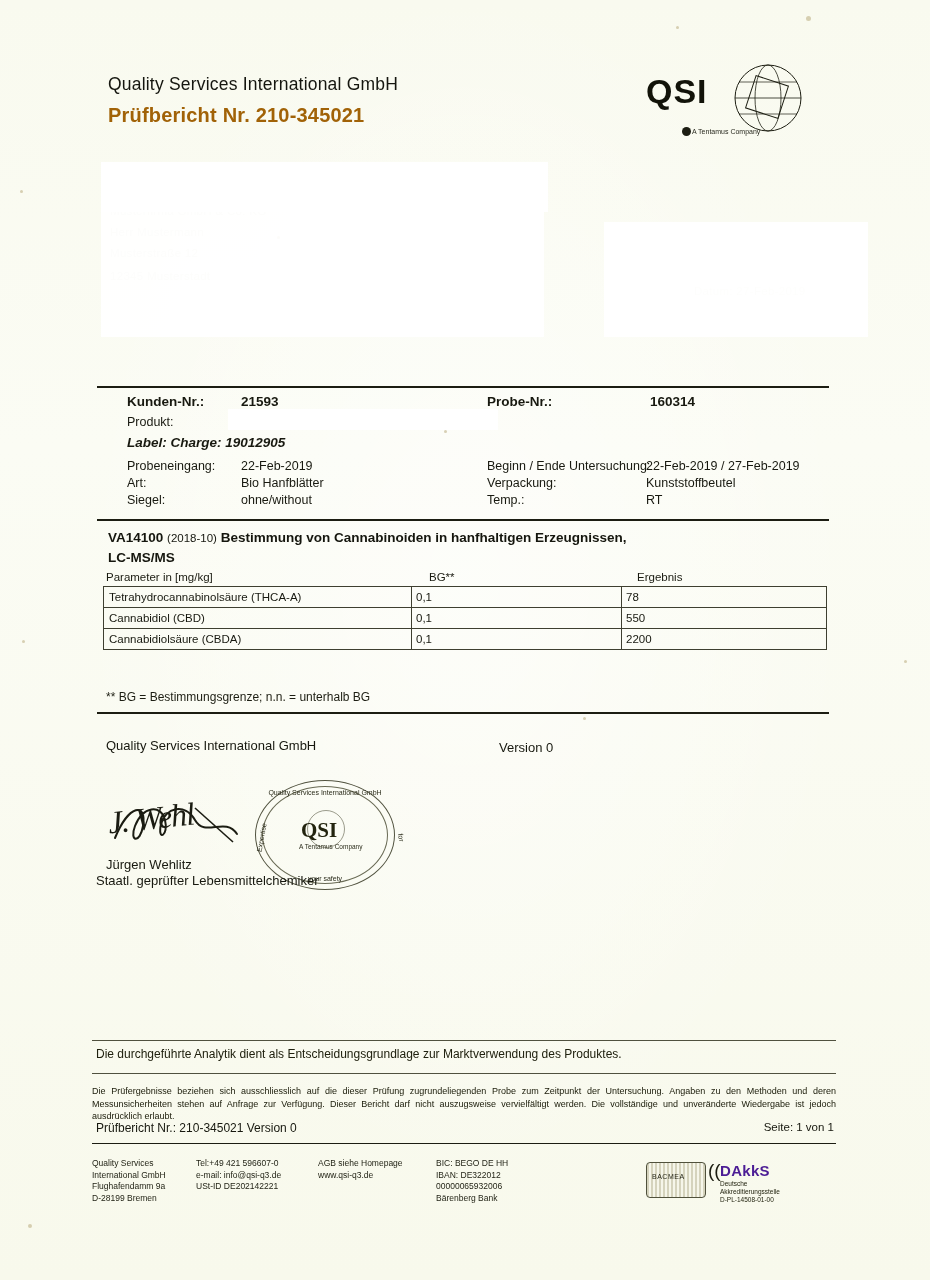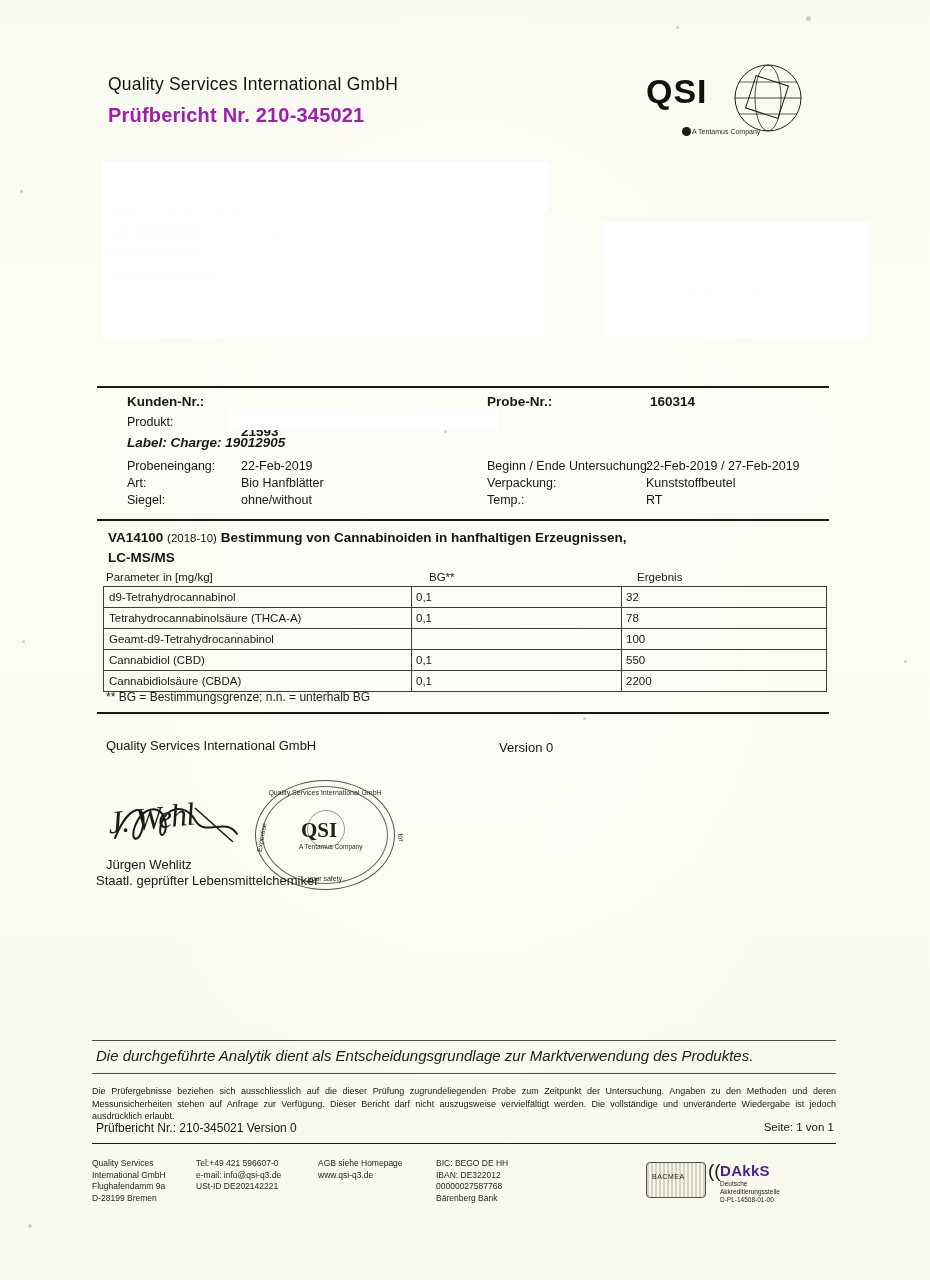--- a/index.html
+++ b/index.html
@@ -46,21 +46,21 @@
     left: 108px; top: 74px;
     font-size: 17.5px;
     color: #15160f;
     letter-spacing: .2px;
   }
   .report-title {
     position: absolute;
     left: 108px; top: 104px;
     font-size: 20px;
     font-weight: bold;
-    color: #a21caf;
+    color: #a16207;
     letter-spacing: .2px;
   }
 
   .qsi-logo {
     position: absolute;
     right: 92px; top: 62px;
     width: 200px; height: 86px;
   }
   .qsi-logo .qsi-text {
     position: absolute;
@@ -267,23 +267,22 @@
     border: 1px solid #3b3c24;
     border-radius: 50%;
     opacity: .5;
   }
 
   
   .legal-1 {
     position: absolute;
     left: 96px; top: 1047px;
     width: 740px;
-    font-size: 15px;
+    font-size: 12px;
     color: #20210f;
-    font-style: italic;
   }
   .legal-2 {
     position: absolute;
     left: 92px; top: 1085px;
     width: 744px;
     font-size: 9px;
     line-height: 12.5px;
     color: #20210f;
     text-align: justify;
   }
@@ -392,21 +391,21 @@
     <div class="ghost-text" style="left:110px;top:270px;">12345 Musterstadt</div>
     <div class="ghost-text" style="left:694px;top:285px;">Datum: 27-Feb-2019</div>
 
     <div class="redact" style="left:101px;top:162px;width:447px;height:50px;"></div>
     <div class="redact" style="left:101px;top:212px;width:443px;height:125px;opacity:.93;"></div>
     <div class="redact" style="left:604px;top:222px;width:264px;height:115px;opacity:.95;"></div>
 
     <div class="rule" style="left:97px;top:386px;width:732px;height:1.6px;"></div>
 
     <div class="lbl b" style="left:106px;top:394px;">Kunden-Nr.:</div>
-    <div class="val b" style="left:241px;top:394px;margin-top:30px;">21593</div>
+    <div class="val b" style="left:241px;top:394px;">21593</div>
     <div class="lbl b" style="left:466px;top:394px;">Probe-Nr.:</div>
     <div class="val b" style="left:650px;top:394px;">160314</div>
 
     <div class="lbl" style="left:106px;top:415px;">Produkt:</div>
     <div class="ghost-text" style="left:241px;top:415px;color:#dde0ce;">Bio Hanfblätter Teilerzeugnisse</div>
     <div class="redact" style="left:228px;top:409px;width:270px;height:21px;"></div>
 
     <div class="lbl b" style="left:106px;top:435px;font-style:italic;">Label: Charge: 19012905</div>
 
     <div class="lbl" style="left:106px;top:459px;">Probeneingang:</div>
@@ -433,33 +432,23 @@
     </div>
     <div class="method-2">LC-MS/MS</div>
 
     <div class="tbl-head" style="left:106px;top:571px;">Parameter in [mg/kg]</div>
     <div class="tbl-head" style="left:429px;top:571px;">BG**</div>
     <div class="tbl-head" style="left:637px;top:571px;">Ergebnis</div>
 
     <table class="tbl">
       <tbody>
         <tr>
-          <td>d9-Tetrahydrocannabinol</td>
-          <td class="c2">0,1</td>
-          <td class="c3">32</td>
-        </tr>
-        <tr>
           <td>Tetrahydrocannabinolsäure (THCA-A)</td>
           <td class="c2">0,1</td>
           <td class="c3">78</td>
-        </tr>
-        <tr>
-          <td>Geamt-d9-Tetrahydrocannabinol</td>
-          <td class="c2"></td>
-          <td class="c3">100</td>
         </tr>
         <tr>
           <td>Cannabidiol (CBD)</td>
           <td class="c2">0,1</td>
           <td class="c3">550</td>
         </tr>
         <tr>
           <td>Cannabidiolsäure (CBDA)</td>
           <td class="c2">0,1</td>
           <td class="c3">2200</td>
@@ -508,21 +497,21 @@
 International GmbH
 Flughafendamm 9a
 D-28199 Bremen</div>
     <div class="addr" style="left:196px;top:1158px;width:120px;">Tel:+49 421 596607-0
 e-mail: info@qsi-q3.de
 USt-ID DE202142221</div>
     <div class="addr" style="left:318px;top:1158px;width:115px;">AGB siehe Homepage
 www.qsi-q3.de</div>
     <div class="addr" style="left:436px;top:1158px;width:120px;">BIC: BEGO DE HH
 IBAN: DE322012
-00000027587768
+00000065932006
 Bärenberg Bank</div>
 
     <div class="seal-dakks">
       <div class="acred-blob"></div>
       <div class="acred-label">BACMEA</div>
       <div class="dakks-paren">((</div>
       <div class="dakks-text">DAkkS</div>
       <div class="dakks-sub">Deutsche
 Akkreditierungsstelle
 D-PL-14508-01-00</div>

